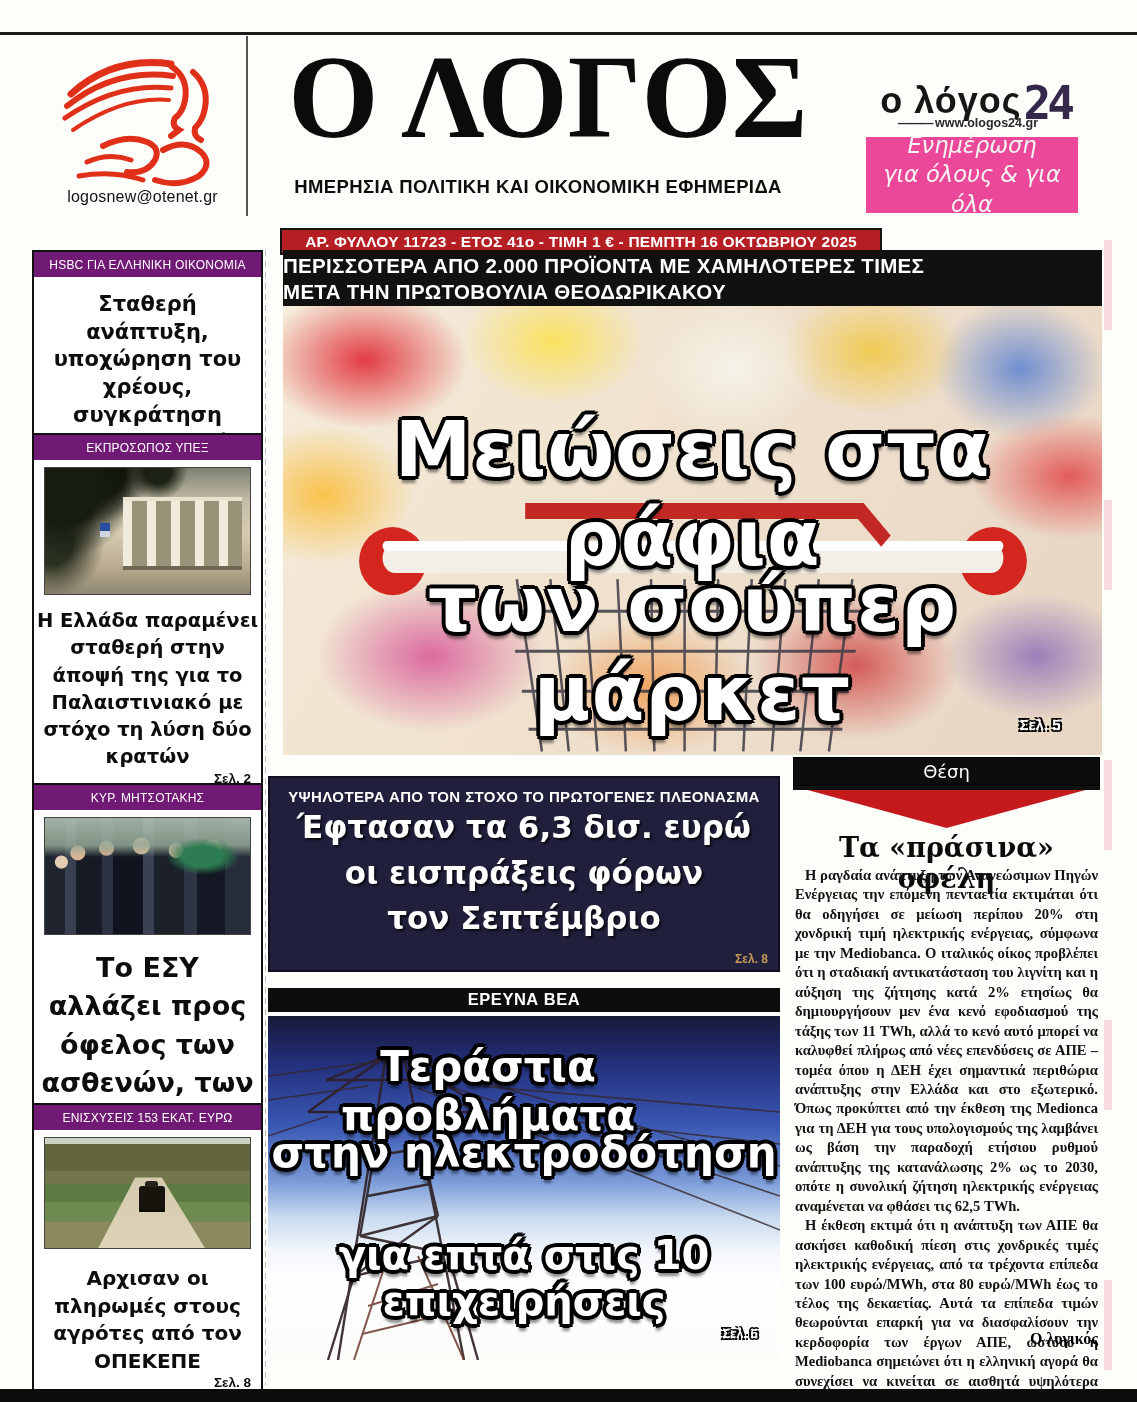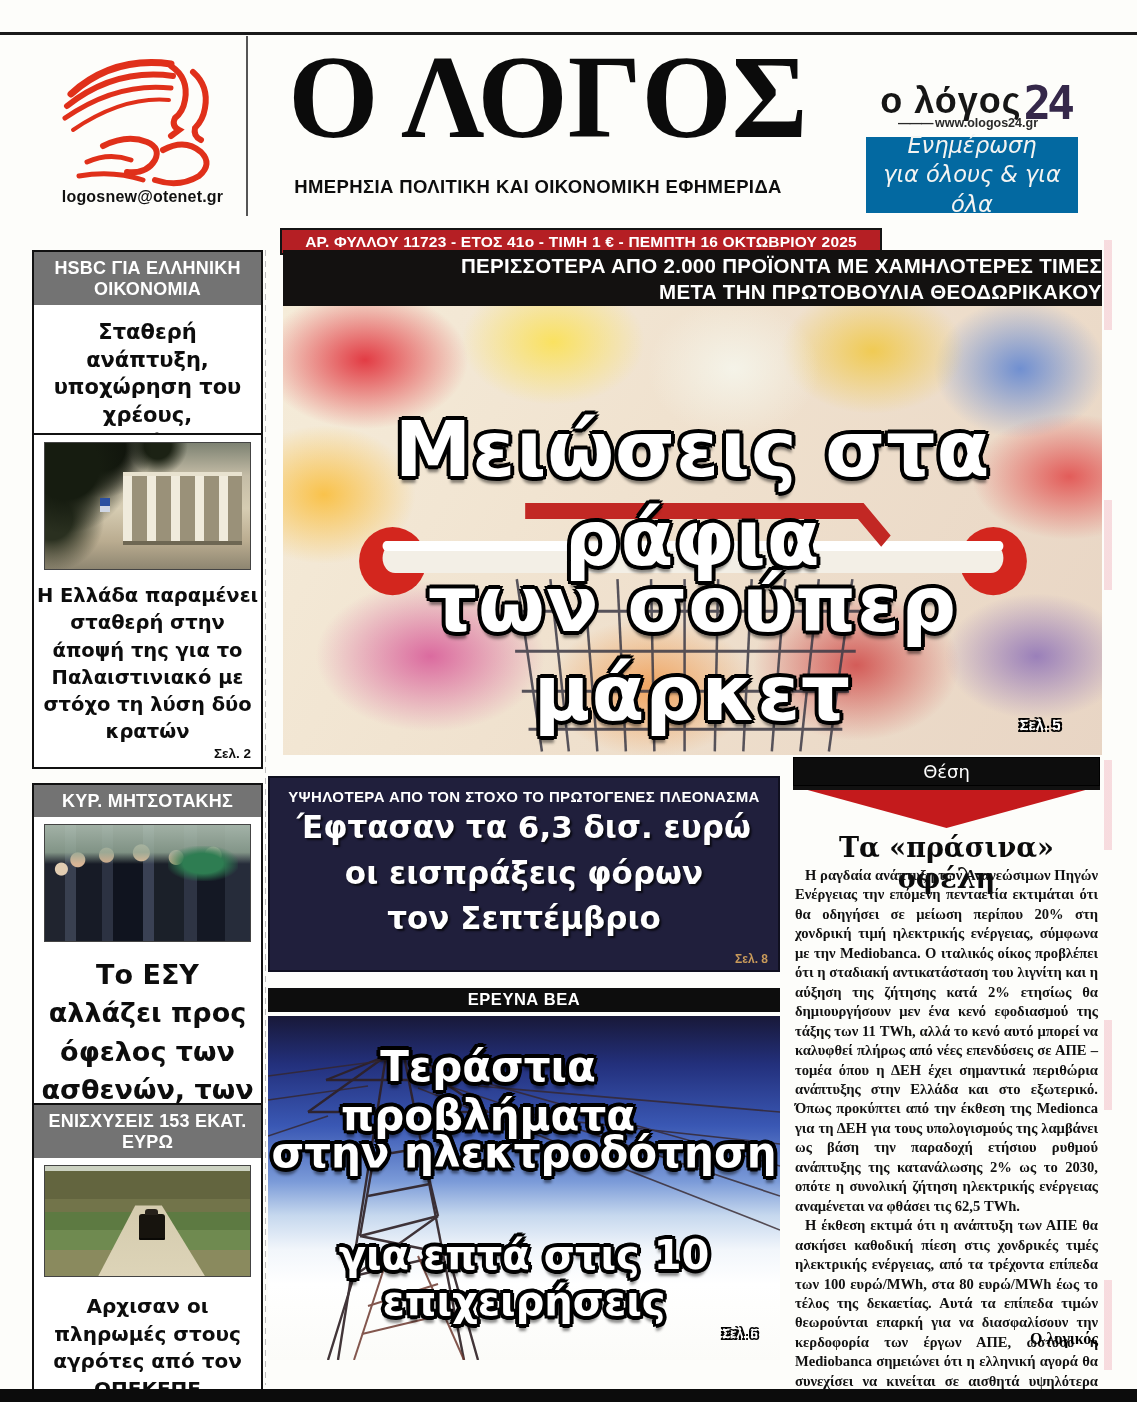--- a/index.html
+++ b/index.html
@@ -7,51 +7,51 @@
   #page {
     position:relative; width:1137px; height:1402px; margin:0 auto;
     background:#fdfdfa; overflow:hidden;
   }
   .abs { position:absolute; }
 
   
   #top-rule { left:0; top:32px; width:1137px; height:3px; background:#1a1a1a; }
   #logo-area { left:40px; top:42px; width:205px; height:175px; text-align:center; }
   #logo-email { left:30px; top:188px; width:225px; text-align:center;
-    font-weight:bold; font-size:16px; color:#111; letter-spacing:.2px; }
+    font-weight:normal; font-size:16px; color:#111; letter-spacing:.2px; }
   #head-divider { left:246px; top:36px; width:2px; height:180px; background:#555; }
   #masthead-title { left:258px; top:34px; width:580px; text-align:center;
     font-family:"Liberation Serif", serif; font-weight:900; font-size:116px;
     line-height:1.1; color:#0b0b0b; letter-spacing:0px; transform:scaleY(1.02);
     white-space:nowrap; }
   #masthead-subtitle { left:258px; top:176px; width:560px; text-align:center;
     font-weight:bold; font-size:18.5px; color:#0d0d0d; letter-spacing:.4px; }
 
   #weblogo { left:868px; top:70px; width:215px; text-align:center; }
   #weblogo .brand { font-size:36px; font-weight:bold; color:#161616; letter-spacing:1px; }
   #weblogo .two4 { display:inline-block; font-size:46px; font-weight:900;
     color:#35284a; transform:translateY(6px); margin-left:2px; letter-spacing:-4px;
     font-family:"DejaVu Sans Mono", monospace; }
   #weblogo-url { left:868px; top:116px; width:200px; text-align:center;
     font-size:12.5px; font-weight:bold; color:#2a2a2a; }
   #weblogo-url .dash { letter-spacing:-1px; }
-  #tagline-box { left:866px; top:137px; width:212px; height:76px; background:#0369a1;
+  #tagline-box { left:866px; top:137px; width:212px; height:76px; background:#ec4899;
     color:#f4f4f2; text-align:center; display:flex; flex-direction:column;
     justify-content:center; font-style:italic; font-size:22.5px; line-height:1.3;
     font-family:"DejaVu Sans", sans-serif; }
 
   #issue-bar { left:280px; top:220px; width:602px; height:27px;
     background:#b51f24; border:2px solid #141414; color:#fff;
     font-weight:bold; font-size:15.5px; text-align:center; line-height:24px;
     letter-spacing:.2px;margin-top:8px; }
 
   
   .side-box { left:32px; width:231px; border:2px solid #111; background:#fff; }
-  .side-kicker { background:#737373; color:#fff; font-weight:bold; text-align:center;
-    font-size:18px; padding:6px 2px 5px; letter-spacing:.2px; }
+  .side-kicker { background:#701a75; color:#fff; font-weight:normal; text-align:center;
+    font-size:12px; padding:6px 2px 5px; letter-spacing:.2px; }
   .side-head { font-weight:bold; color:#0d0d0d; text-align:center;
     font-family:"DejaVu Sans", sans-serif; }
   .side-page { text-align:right; font-weight:bold; font-size:13.5px; color:#0d0d0d;
     padding:0 10px 6px 0; }
   .side-photo { margin:7px auto 4px; width:207px; border:1px solid #444; }
 
   #sbox1 { top:250px; }
   #sbox1 .side-head { font-size:21px; line-height:1.32; padding:14px 4px 2px; }
   #sbox2 { top:433px; }
   #sbox2 .side-head { font-size:19.5px; line-height:1.4; padding:8px 2px 0; }
@@ -96,21 +96,21 @@
   #photo-tractor .road { position:absolute; left:0; top:0; width:100%; height:100%;
     clip-path:polygon(44% 36%, 57% 36%, 78% 100%, 26% 100%);
     background:linear-gradient(180deg, #cfc6a8 0%, #ddd4b8 100%); }
   #photo-tractor .tractor { position:absolute; left:46%; top:44%; width:26px; height:24px;
     background:#17140e; border-radius:3px 3px 1px 1px; box-shadow:0 2px 0 #0a0906; }
   #photo-tractor .tractor:after { content:""; position:absolute; left:6px; top:-5px;
     width:13px; height:6px; background:#26211a; border-radius:3px 3px 0 0; }
 
   
   #lead-banner { left:283px; top:250px; width:819px; height:56px; background:#131110;
-    color:#fff; text-align:right; font-weight:bold; font-size:20.5px; line-height:1.28;
+    color:#fff; text-align:left; font-weight:bold; font-size:20.5px; line-height:1.28;
     padding-top:3px; letter-spacing:.3px; }
   #lead-photo { left:283px; top:306px; width:819px; height:449px; overflow:hidden;
     background:
       radial-gradient(ellipse 18% 22% at 10% 12%, rgba(225,50,60,.95), transparent 70%),
       radial-gradient(ellipse 16% 20% at 33% 8%, rgba(250,225,90,.95), transparent 70%),
       radial-gradient(ellipse 15% 22% at 55% 14%, rgba(245,245,235,.9), transparent 70%),
       radial-gradient(ellipse 16% 20% at 72% 10%, rgba(240,200,70,.9), transparent 70%),
       radial-gradient(ellipse 15% 22% at 90% 14%, rgba(90,130,210,.85), transparent 70%),
       radial-gradient(ellipse 17% 20% at 96% 38%, rgba(225,70,70,.85), transparent 70%),
       radial-gradient(ellipse 16% 22% at 5% 42%, rgba(250,190,60,.9), transparent 70%),
@@ -223,20 +223,21 @@
   <div class="abs" id="col-divider"></div>
   <div class="abs" id="right-smudge"></div>
 
   <div class="abs side-box" id="sbox1">
     <div class="side-kicker">HSBC ΓΙΑ ΕΛΛΗΝΙΚΗ ΟΙΚΟΝΟΜΙΑ</div>
     <div class="side-head">Σταθερή ανάπτυξη, υποχώρηση του χρέους, συγκράτηση πληθωρισμού</div>
     <div class="side-page">Σελ. 7</div>
   </div>
 
   <div class="abs side-box" id="sbox2">
+    <div class="side-kicker">ΕΚΠΡΟΣΩΠΟΣ ΥΠΕΞ</div>
     <div class="side-photo" id="photo-ministry">
       <div class="colonnade"></div>
       <div class="flag"></div>
     </div>
     <div class="side-head">Η Ελλάδα παραμένει σταθερή στην άποψή της για το Παλαιστινιακό με στόχο τη λύση δύο κρατών</div>
     <div class="side-page">Σελ. 2</div>
   </div>
 
   <div class="abs side-box" id="sbox3">
     <div class="side-kicker">ΚΥΡ. ΜΗΤΣΟΤΑΚΗΣ</div>

